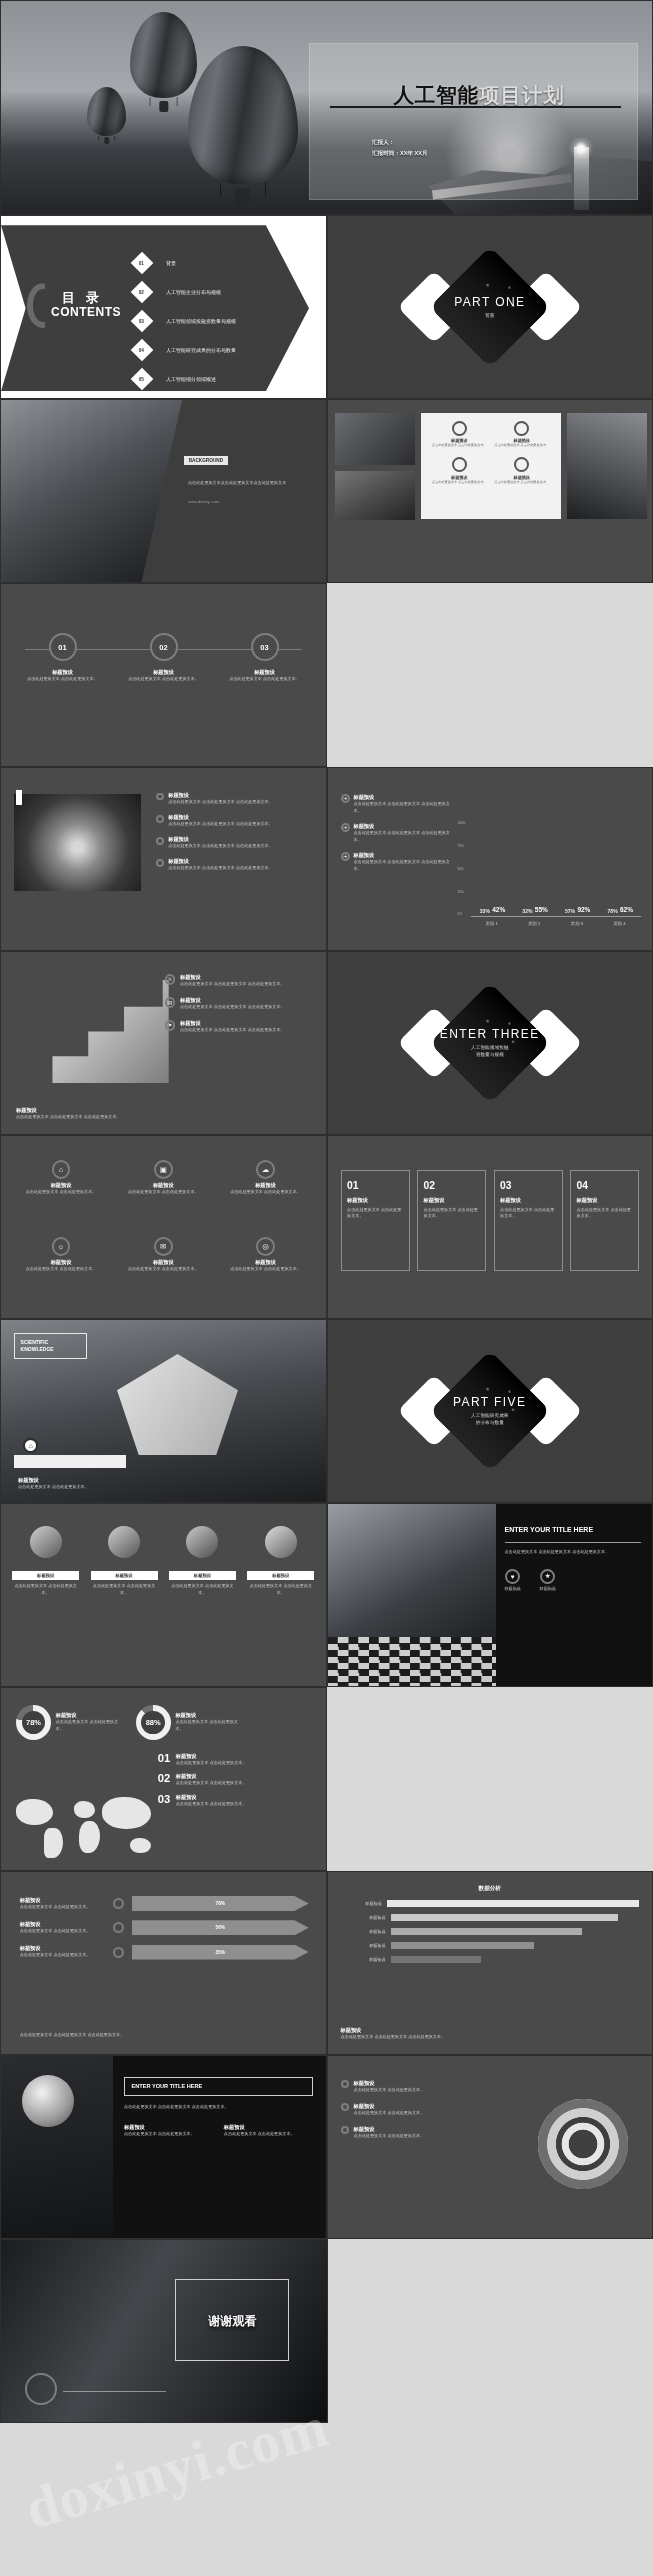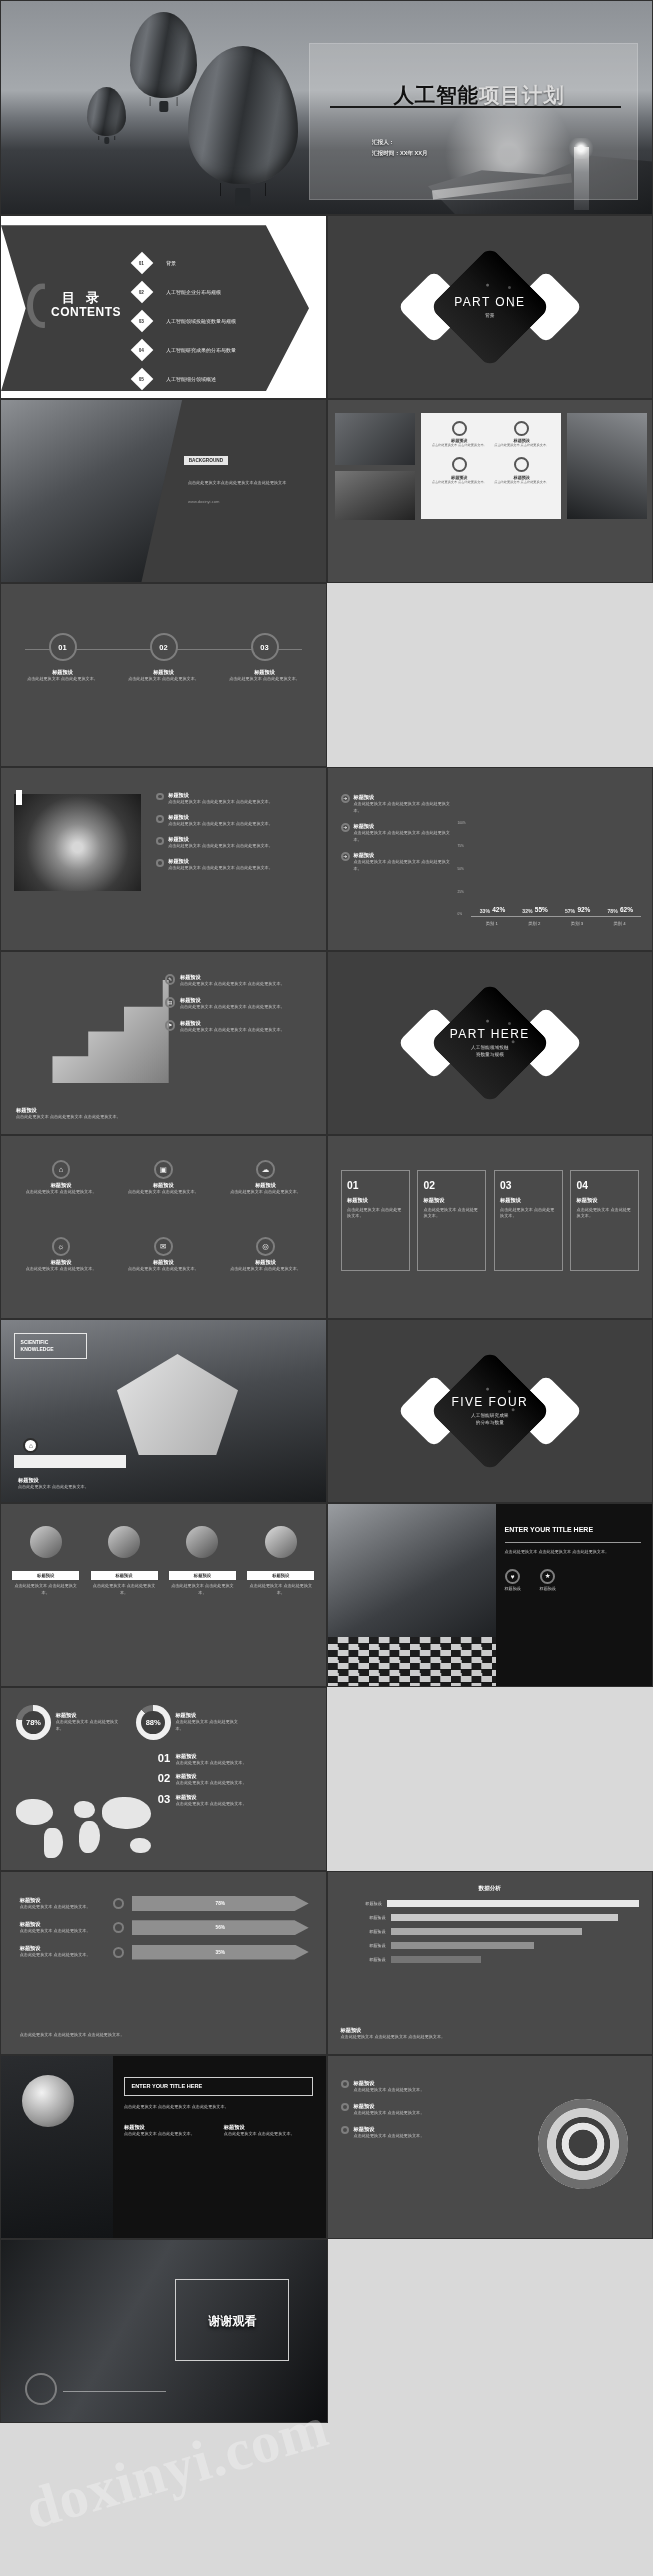--- a/index.html
+++ b/index.html
@@ -499,21 +499,21 @@
         <div class="bdy">点击此处更换文本 点击此处更换文本 点击此处更换文本。</div>
       </div>
     </div>
 
     <div class="slide dark">
       <div class="part-wrap">
         <div class="pd-side pd-l"></div>
         <div class="pd-side pd-r"></div>
         <div class="pd-center"></div>
         <div class="pd-label">
-          <div class="pd-title">PART HERE</div>
+          <div class="pd-title">ENTER THREE</div>
           <div class="pd-desc" style="white-space:pre-line;">人工智能领域投融
 资数量与规模</div>
         </div>
       </div>
     </div>
   </div>
 
   <div class="row">
     <div class="slide">
       <div style="position:absolute;left:17px;top:24px;right:17px;display:flex;justify-content:space-between;">
@@ -592,21 +592,21 @@
       </div>
       <div class="ring" style="position:absolute;left:22.4px;bottom:49px;width:15px;height:15px;border-color:#2d2d2d;background:#fff;color:#222;font-size:6.5px;">⌂</div>
     </div>
 
     <div class="slide dark">
       <div class="part-wrap">
         <div class="pd-side pd-l"></div>
         <div class="pd-side pd-r"></div>
         <div class="pd-center"></div>
         <div class="pd-label">
-          <div class="pd-title">FIVE FOUR</div>
+          <div class="pd-title">PART FIVE</div>
           <div class="pd-desc" style="white-space:pre-line;">人工智能研究成果
 的分布与数量</div>
         </div>
       </div>
     </div>
   </div>
 
   <div class="row">
     <div class="slide">
       <div style="position:absolute;left:11.2px;top:22.4px;right:11.2px;display:flex;justify-content:space-between;">

